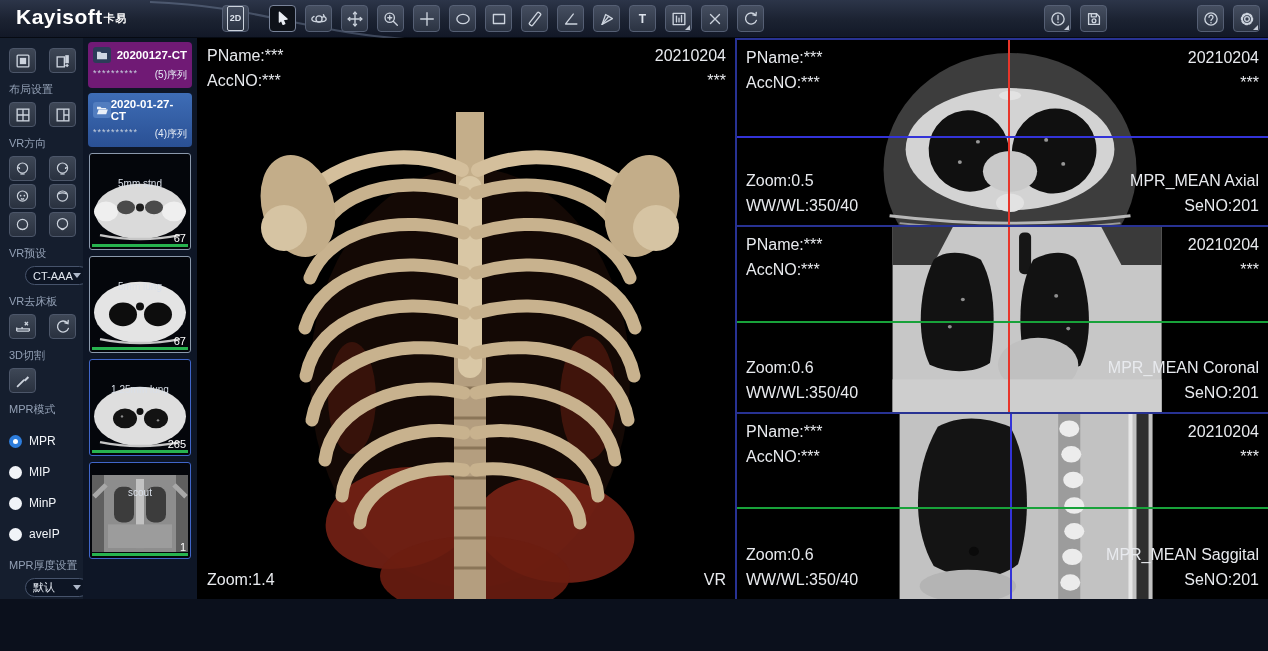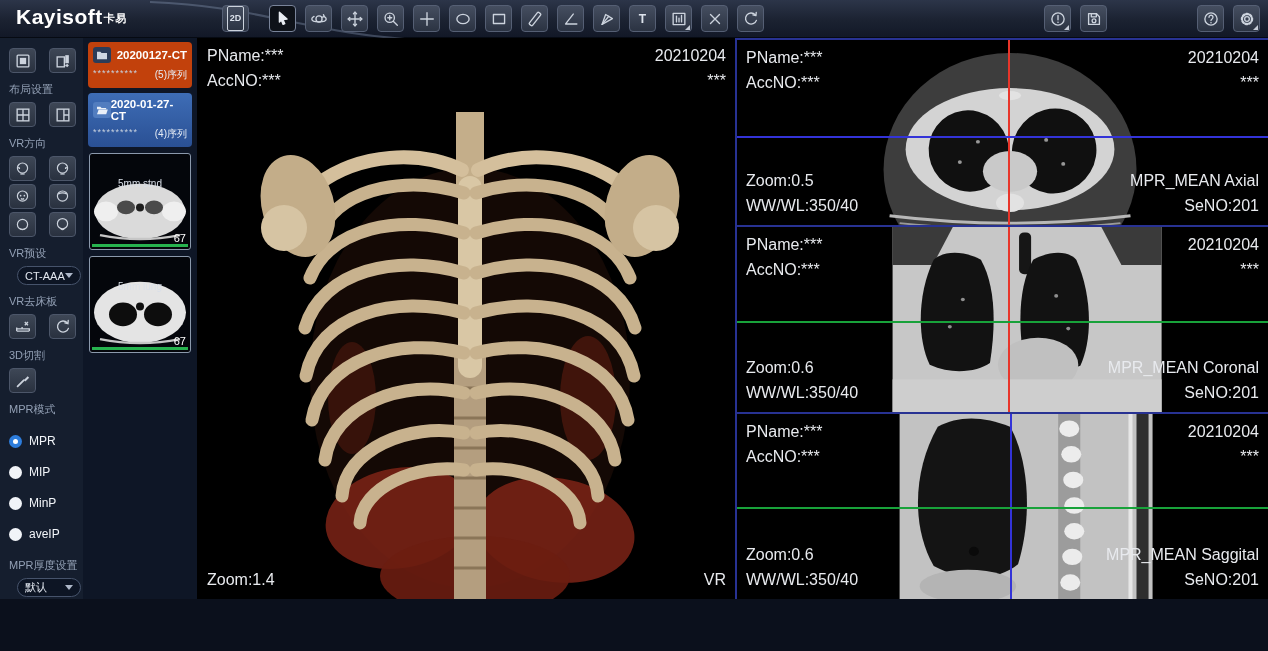--- a/index.html
+++ b/index.html
@@ -32,35 +32,35 @@
   
   .main { flex:1; display:flex; height:613px; }
 
   
   .sidebar { width:83px; flex:0 0 83px; background:#151e2e; padding:7px 0 0 9px; }
   .sb-label { color:#93a0b5; font-size:11px; margin:9px 0 5px; white-space:nowrap; }
   .sb-row { display:flex; gap:13px; margin:3px 0; }
   .sbtn { width:27px; height:25px; border-radius:4px; padding:0; cursor:pointer;
     background:linear-gradient(180deg,#3e4756,#29313f); border:1px solid #4c5669;
     display:inline-flex; align-items:center; justify-content:center; }
-  .select { width:64px; height:19px; margin:2px 8px; background:#0d1524; border:1px solid #46536b;
+  .select { width:64px; height:19px; margin:2px 16px; background:#0d1524; border:1px solid #46536b;
     border-radius:10px; color:#e2e7ef; font-size:11px; display:flex; align-items:center;
     justify-content:space-between; padding:0 7px; cursor:pointer; }
   .select .chev { width:0; height:0; border-left:4px solid transparent; border-right:4px solid transparent;
     border-top:5px solid #aeb8c9; }
   .radio-row { display:flex; align-items:center; gap:7px; margin:17px 0; cursor:pointer; }
   .radio { width:13px; height:13px; border-radius:50%; background:#f1f4f8; flex:0 0 13px; }
   .radio.sel { background:#2d7ddc; position:relative; }
   .radio.sel::after { content:""; position:absolute; left:4px; top:4px; width:5px; height:5px;
     border-radius:50%; background:#fff; }
   .radio-label { color:#f2f5f9; font-size:12px; }
 
   
   .series { width:115px; flex:0 0 115px; background:#0e1626; padding:4px 5px; border-right:1px solid #000; }
-  .study { border-radius:4px; padding:5px 5px 6px; margin-bottom:5px; background:#c2410c; cursor:pointer; }
+  .study { border-radius:4px; padding:5px 5px 6px; margin-bottom:5px; background:#701a75; cursor:pointer; }
   .study.sel { background:linear-gradient(180deg,#3e6db6,#2a5094); }
   .study-top { display:flex; align-items:center; justify-content:space-between; }
   .study-title { color:#fff; font-size:11.5px; font-weight:bold; }
   .icon-box { width:18px; height:16px; border-radius:3px; background:#2c3c58; display:flex;
     align-items:center; justify-content:center; }
   .study.sel .icon-box { background:#527dbf; }
   .study-bot { display:flex; justify-content:space-between; margin-top:5px; }
   .study-stars { color:#c6d0de; font-size:9px; letter-spacing:1px; }
   .study-count { color:#e6ecf5; font-size:10px; }
   .thumb { position:relative; height:97px; margin:6px 1px; background:#04060b; border:1px solid #8b99ac;
@@ -409,21 +409,53 @@
             <ellipse cx="31" cy="46" rx="14" ry="12" fill="#0d0d0d"></ellipse>
               <ellipse cx="66" cy="46" rx="14" ry="12" fill="#0d0d0d"></ellipse>
             <circle cx="48" cy="38" r="4" fill="#101010"></circle>
             <path d="M8 71 q40 8 80 0" stroke="#c6c6c6" stroke-width="2.5" fill="none"></path>
           </svg>
         </div>
         <div class="thumb-num">67</div>
         <div class="thumb-bar"></div>
       </div>
 
-
+      <div class="thumb blue">
+        <div class="thumb-label">1.25mm lung</div>
+        <div class="thumb-img">
+          <svg viewBox="0 0 96 78" preserveAspectRatio="none">
+            <ellipse cx="48" cy="45" rx="46" ry="30" fill="#dedede"></ellipse>
+            <ellipse cx="33" cy="47" rx="12" ry="10" fill="#131313"></ellipse>
+              <ellipse cx="64" cy="47" rx="12" ry="10" fill="#131313"></ellipse>
+            <circle cx="48" cy="40" r="3.5" fill="#101010"></circle>
+            <circle cx="30" cy="45" r="1.2" fill="#8d8d8d"></circle>
+              <circle cx="66" cy="49" r="1.2" fill="#8d8d8d"></circle>
+            <path d="M8 71 q40 8 80 0" stroke="#c6c6c6" stroke-width="2.5" fill="none"></path>
+          </svg>
+        </div>
+        <div class="thumb-num">265</div>
+        <div class="thumb-bar"></div>
+      </div>
+
+      <div class="thumb blue">
+        <div class="thumb-label">scout</div>
+        <div class="thumb-img">
+          <svg viewBox="0 0 96 78" preserveAspectRatio="none">
+            <rect width="96" height="78" fill="#5f5f5f"></rect>
+            <rect x="12" width="72" height="78" fill="#8d8d8d"></rect>
+            <rect x="22" y="12" width="20" height="36" rx="8" fill="#3c3c3c"></rect>
+            <rect x="54" y="12" width="20" height="36" rx="8" fill="#3c3c3c"></rect>
+            <rect x="44" y="4" width="8" height="70" fill="#c2c2c2"></rect>
+            <path d="M14 10 L2 22 M82 10 L94 22" stroke="#a8a8a8" stroke-width="5"></path>
+            <rect x="16" y="50" width="64" height="24" fill="#9c9c9c"></rect>
+          </svg>
+        </div>
+        <div class="thumb-num">1</div>
+        <div class="thumb-bar"></div>
+      </div>
     </div>
 
     <div class="viewport">
       <svg class="vr-scene" viewBox="0 0 440 548">
         <ellipse cx="220" cy="280" rx="160" ry="210" fill="#241109" opacity="0.55"></ellipse>
         <ellipse cx="150" cy="420" rx="75" ry="50" fill="#7c2316" opacity="0.85" transform="rotate(-10 150 420)"></ellipse>
         <ellipse cx="305" cy="432" rx="80" ry="52" fill="#7c2316" opacity="0.85" transform="rotate(9 305 432)"></ellipse>
         <ellipse cx="225" cy="478" rx="95" ry="40" fill="#6c1d11" opacity="0.9"></ellipse>
         <ellipse cx="338" cy="300" rx="28" ry="62" fill="#6c2012" opacity="0.5"></ellipse>
         <ellipse cx="102" cy="300" rx="24" ry="56" fill="#6c2012" opacity="0.4"></ellipse>

